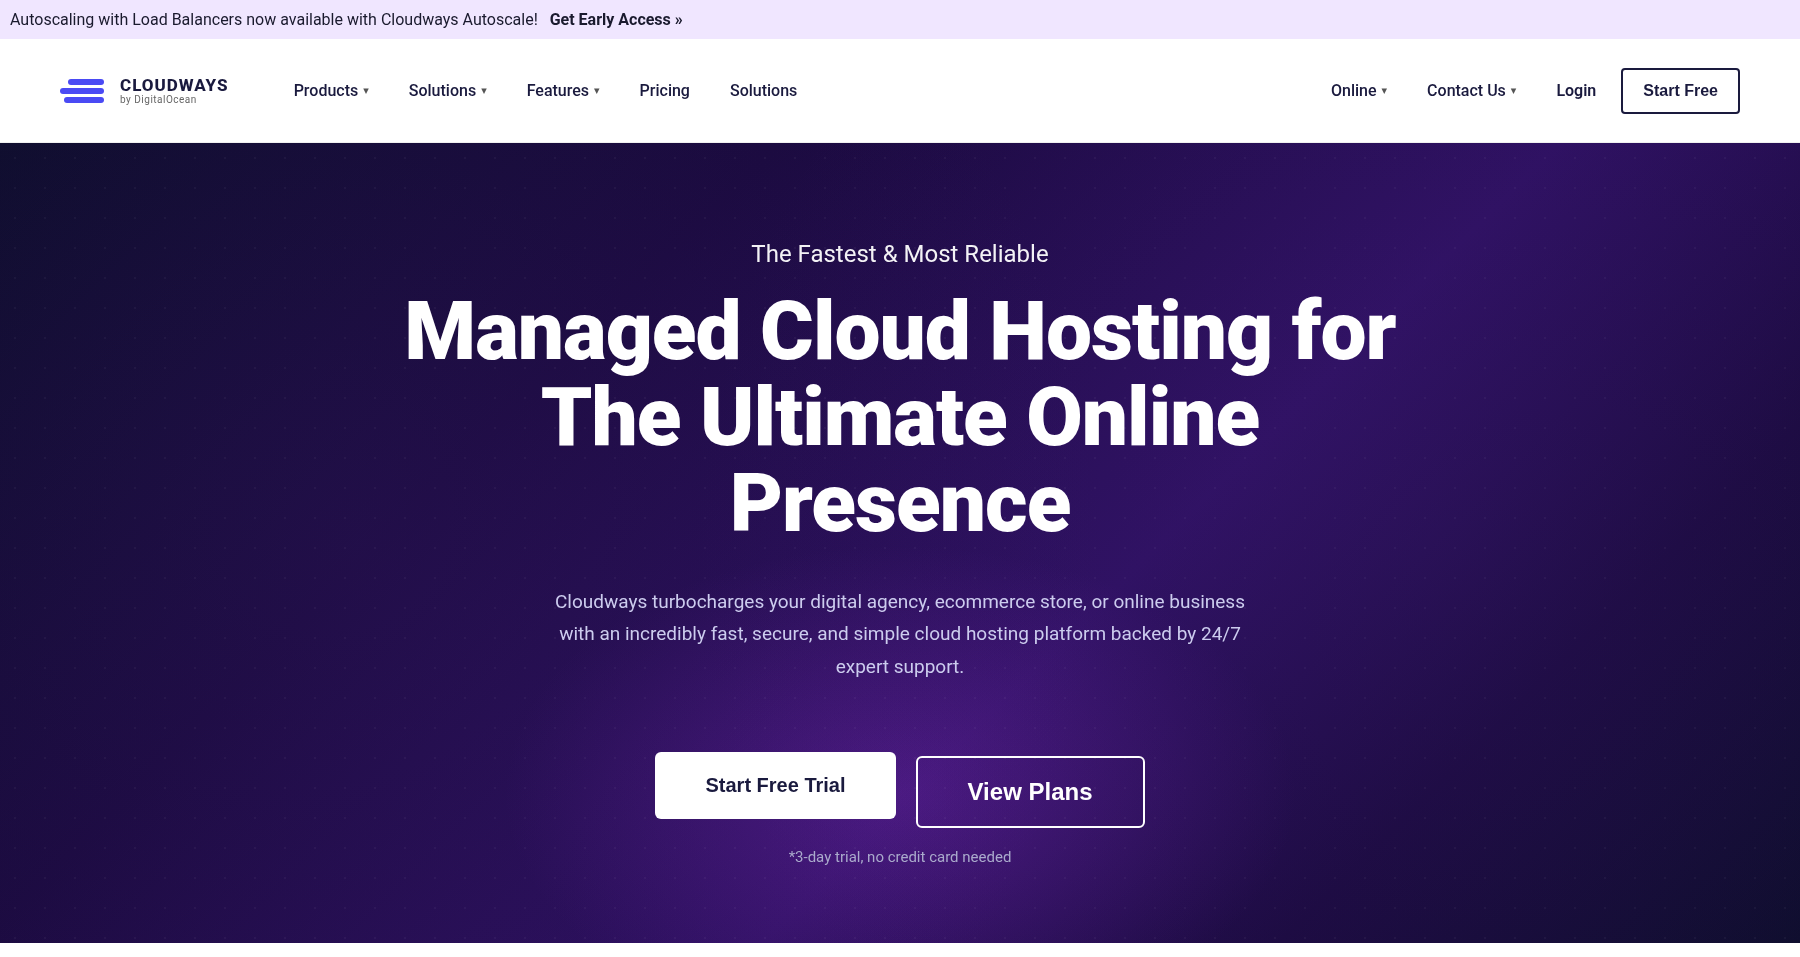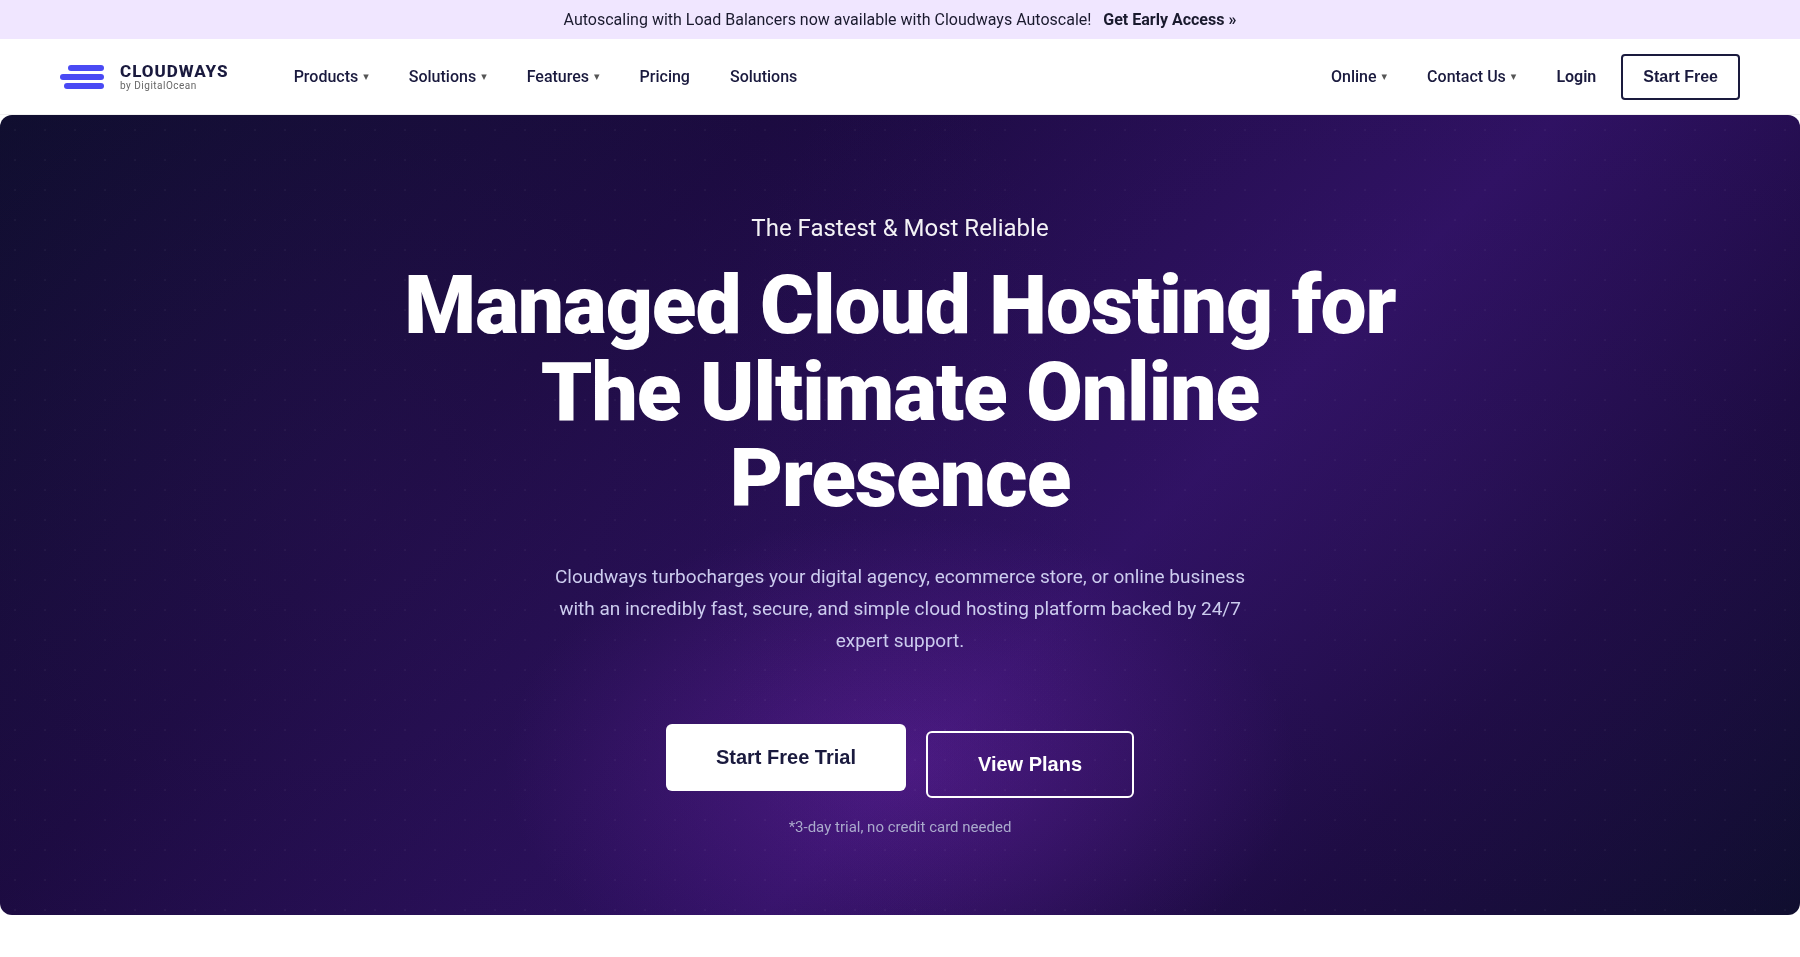--- a/index.html
+++ b/index.html
@@ -7,40 +7,39 @@
     body {
       font-family: -apple-system, BlinkMacSystemFont, 'Segoe UI', Roboto, sans-serif;
       width: 1800px;
       min-height: 957px;
       overflow-x: hidden;
     }
 
     
     .announcement-bar {
       background-color: #f0e6ff;
-      text-align: center;
-      padding: 10px 36px;
+      padding: 10px 10px;
       font-size: 16px;
       color: #1a1a2e;
       width: 100%;
     }
 
     .announcement-bar .cta-link {
       font-weight: 700;
       color: #1a1a2e;
       text-decoration: none;
     }
 
     
     .navbar {
       background-color: #ffffff;
       display: flex;
       align-items: center;
       padding: 0 60px;
-      height: 76px;
+      height: 104px;
       border-bottom: 1px solid #f0f0f0;
       position: relative;
       z-index: 10;
     }
 
     .logo-container {
       display: flex;
       align-items: center;
       margin-right: 50px;
       text-decoration: none;
@@ -134,21 +133,20 @@
       background: linear-gradient(135deg, #0d0d2b 0%, #1a0a3e 30%, #2d1060 60%, #1a0a3e 80%, #0d0d2b 100%);
       min-height: 800px;
       display: flex;
       flex-direction: column;
       align-items: center;
       justify-content: center;
       text-align: center;
       padding: 80px 40px 60px;
       position: relative;
       overflow: hidden;
-      border-radius: 12px;
     }
 
     .hero::before {
       content: '';
       position: absolute;
       bottom: -100px;
       left: 50%;
       transform: translateX(-50%);
       width: 800px;
       height: 500px;
@@ -217,21 +215,21 @@
       font-weight: 700;
       cursor: pointer;
       border-radius: 6px;
     }
 
     .btn-view-plans {
       background-color: transparent;
       color: #ffffff;
       border: 2px solid #ffffff;
       padding: 20px 50px;
-      font-size: 20px;
+      font-size: 24px;
       font-weight: 700;
       cursor: pointer;
       border-radius: 6px;
       margin-top: 13px;
     }
 
     .hero-disclaimer {
       color: #aaaacc;
       font-size: 15px;
     }

